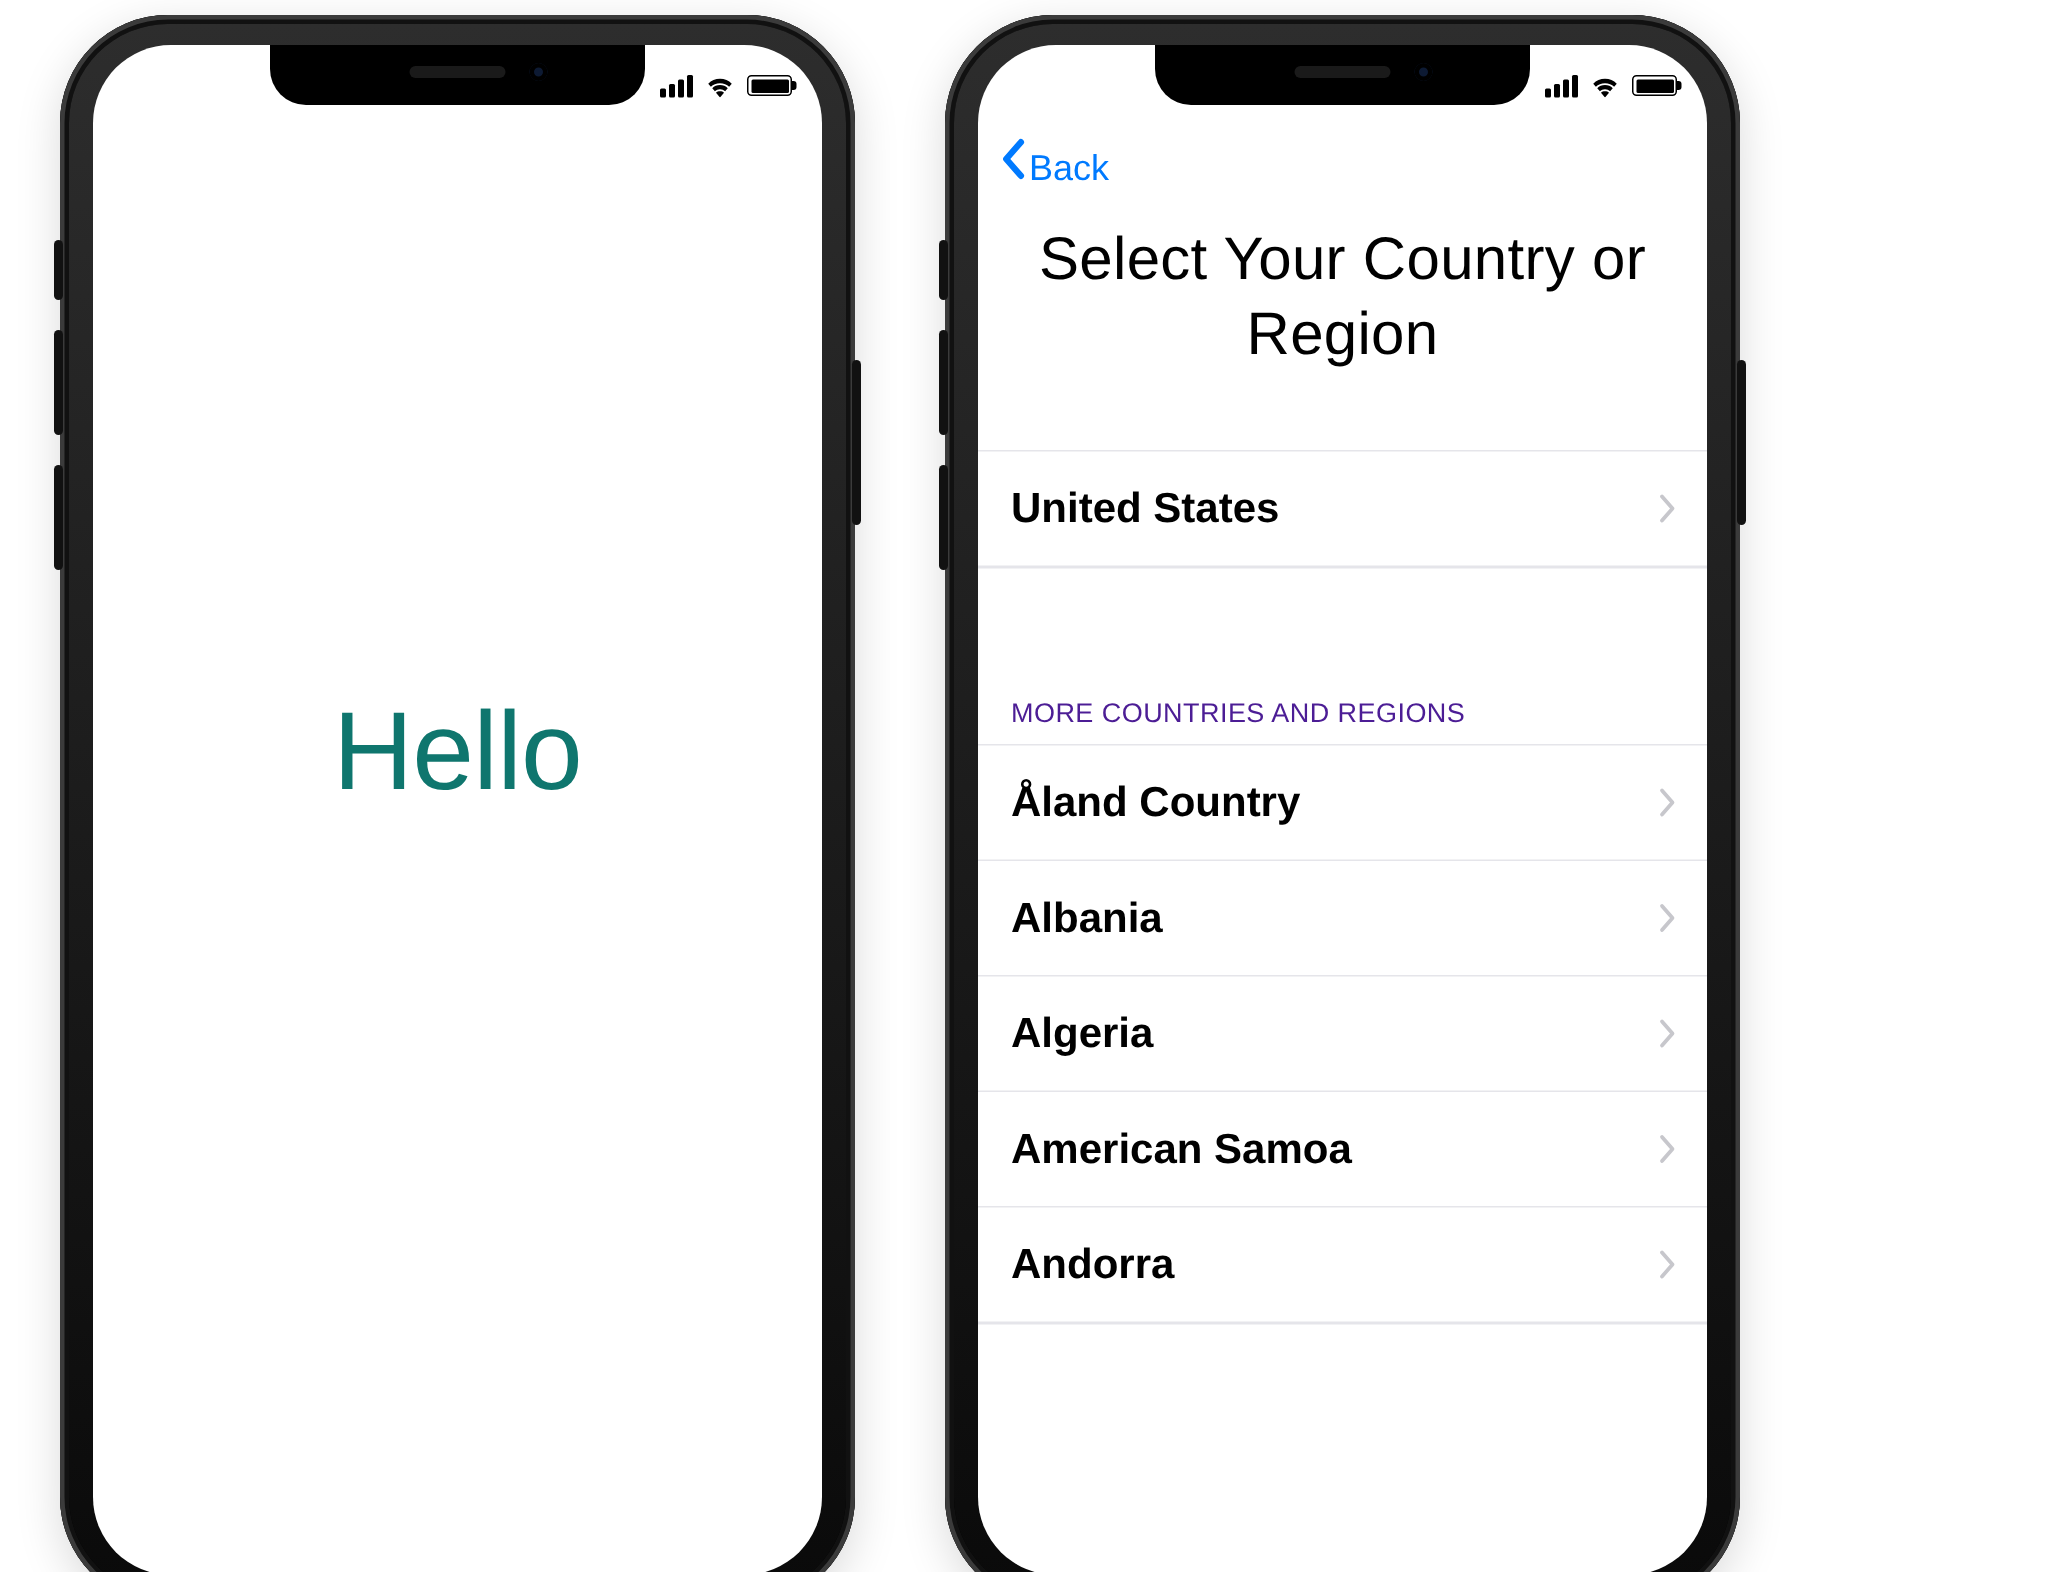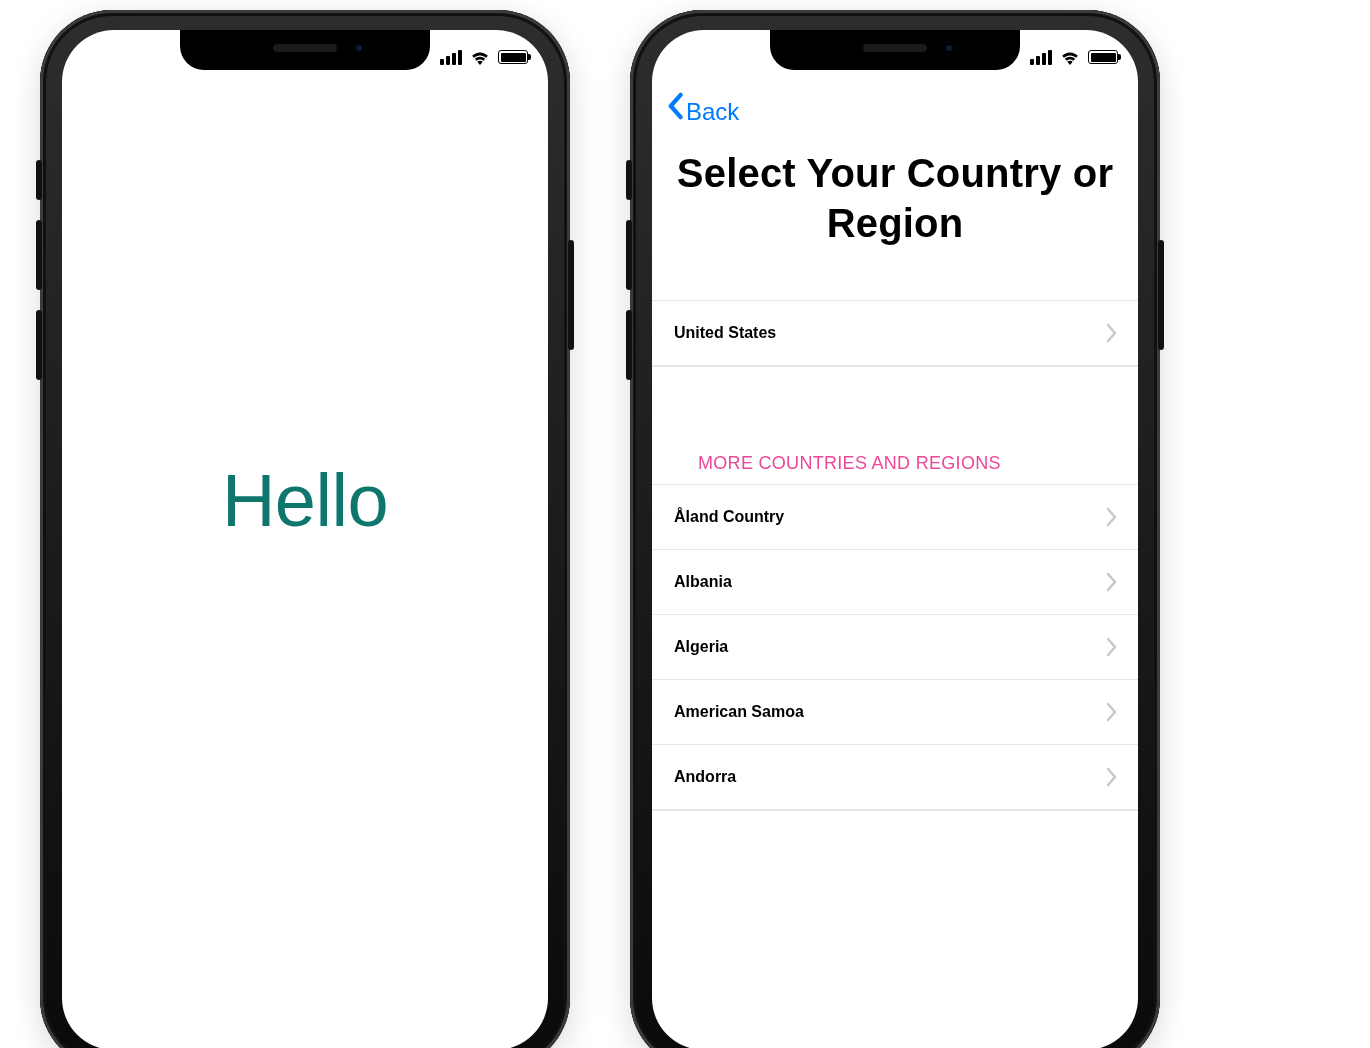--- a/index.html
+++ b/index.html
@@ -125,43 +125,42 @@
     gap:2px;
     cursor:pointer;
   }
   .navbar svg{width:18px;height:28px}
   .title{
     position:absolute;
     top:118px; left:0; right:0;
     text-align:center;
     font-size:40px;
     line-height:1.25;
-    font-weight:700;
+    font-weight:400;
     letter-spacing:.2px;
     padding: 0 20px;
     color:#000;
   }
   .list{
     position:absolute;
     top:270px; left:0; right:0; bottom:0;
     overflow:hidden;
   }
   .section-header{
     font-size:18px;
-    color:#ec4899;
+    color:#4c1d95;
     letter-spacing:.3px;
     padding: 0 22px 10px;
     text-transform:uppercase;
-    margin-left:24px;
   }
   .row{
     display:flex; align-items:center; justify-content:space-between;
     padding: 22px 20px 22px 22px;
     border-top:1px solid #e5e5ea;
-    font-size:16px;
+    font-size:28px;
     font-weight:600;
     color:#000;
     cursor:pointer;
   }
   .row:last-child{border-bottom:1px solid #e5e5ea;}
   .row .chev{color:#c7c7cc;flex:0 0 auto}
   .row .chev svg{width:12px;height:20px;display:block}
   .group{border-bottom:1px solid #e5e5ea;}
   .gap{height:86px}
   .group.main .row{border-top:1px solid #e5e5ea}

